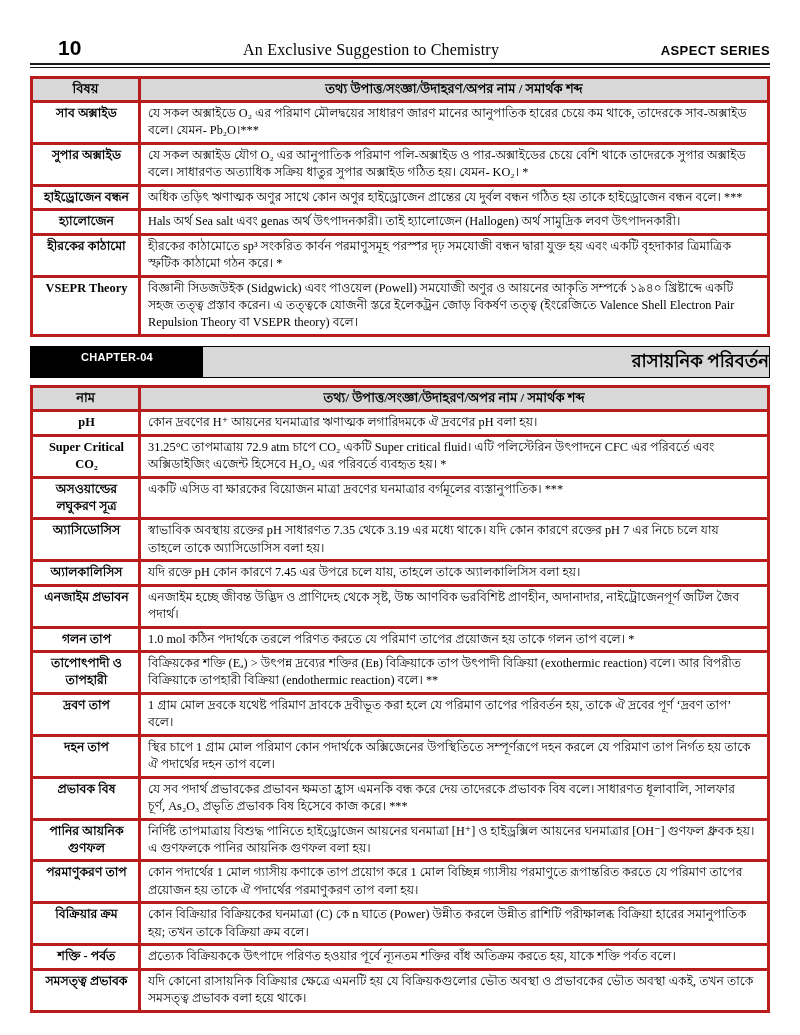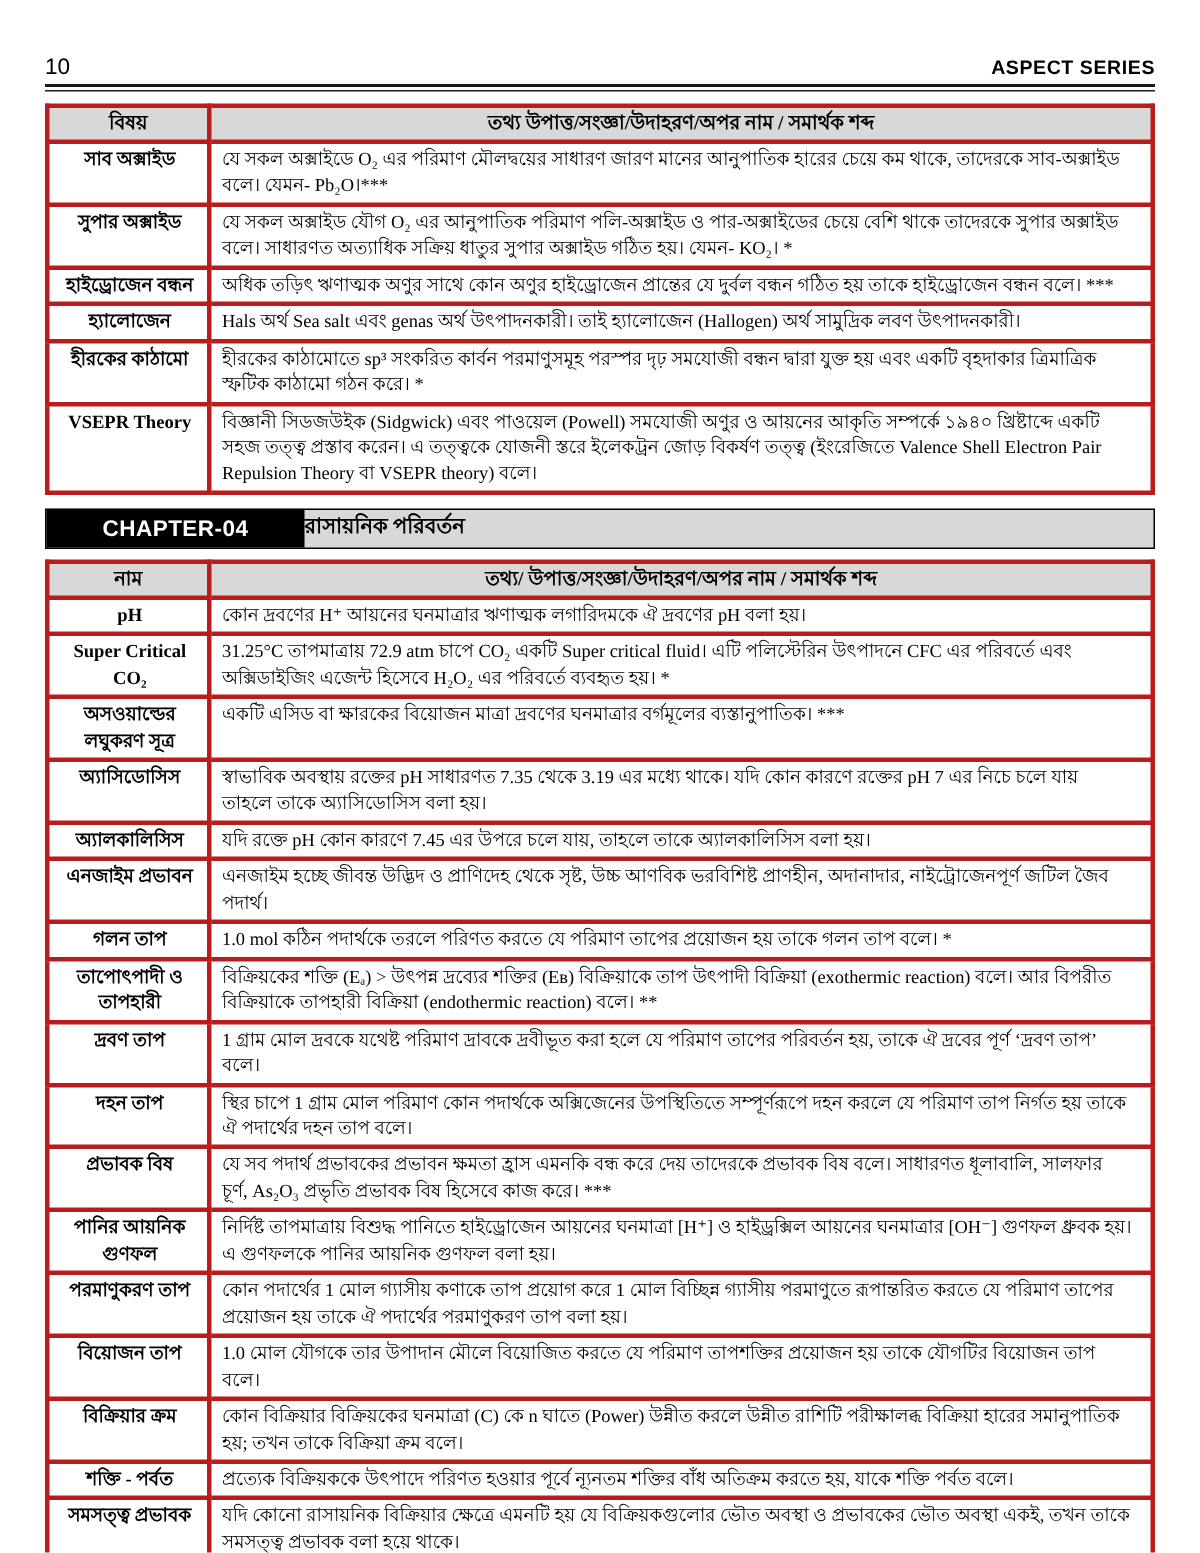--- a/index.html
+++ b/index.html
@@ -5,21 +5,21 @@
   html,body{margin:0;padding:0;background:#ffffff;}
   body{
     width:800px;height:1035px;overflow:hidden;color:#000;
     font-family:"Liberation Serif","DejaVu Serif",serif;
     -webkit-font-smoothing:antialiased;
   }
   .page{box-sizing:border-box;width:800px;padding:36px 30px 0 30px;}
 
   
   .runhead{display:flex;align-items:baseline;justify-content:space-between;}
-  .pagenum{font-family:"Liberation Sans","DejaVu Sans",sans-serif;font-weight:normal;font-size:15px;}
+  .pagenum{font-family:"Liberation Sans","DejaVu Sans",sans-serif;font-weight:bold;font-size:21px;margin-left:28px;}
   .booktitle{font-size:16px;letter-spacing:.2px;}
   .brand{font-family:"Liberation Sans","DejaVu Sans",sans-serif;font-weight:bold;font-size:13px;letter-spacing:.4px;}
   .rule-double{height:2px;border-top:2.5px solid #1a1a1a;border-bottom:1.2px solid #1a1a1a;margin:3px 0 8px 0;}
 
   
   table.vocab{width:100%;border-collapse:collapse;border:2px solid #000;table-layout:fixed;}
   table.vocab th,table.vocab td{border:3px solid #b91c1c;vertical-align:top;}
   table.vocab th{
     background:#d8d8d8;font-weight:bold;font-size:13px;padding:2px 4px;text-align:center;line-height:1.3;
   }
@@ -28,31 +28,32 @@
     width:97px;font-weight:bold;font-size:12.4px;line-height:1.4;padding:2px 3px 2px 5px;
     overflow-wrap:break-word;
     text-align:center;
   }
   td.desc{font-size:12.3px;line-height:1.42;padding:2px 12px 2px 7px;}
 
   
   .chapterbar{display:flex;align-items:stretch;margin:9px 0 7px 0;border:1.8px solid #000;background:#d8d8d8;}
   .chapterlabel{
     background:#000;color:#fff;font-family:"Liberation Sans","DejaVu Sans",sans-serif;
-    font-weight:bold;font-size:15px;letter-spacing:.3px;padding:4px 0;width:172px;text-align:center;flex:0 0 auto;
+    font-weight:bold;font-size:11px;letter-spacing:.3px;padding:4px 0;width:172px;text-align:center;flex:0 0 auto;
   }
-  .chaptertitle{flex:1;text-align:left;font-weight:bold;font-size:14px;padding:3px 0 4px 0;line-height:1.3;}
+  .chaptertitle{flex:1;text-align:right;font-weight:bold;font-size:18px;padding:3px 0 4px 0;line-height:1.3;}
 </style>
 </head>
 <body>
 
 <div class="page">
 
   <div class="runhead">
     <span class="pagenum">10</span>
+    <span class="booktitle">An Exclusive Suggestion to Chemistry</span>
     <span class="brand">ASPECT SERIES</span>
   </div>
   <div class="rule-double"></div>
 
   <table class="vocab">
     <thead>
       <tr>
         <th class="col-term">বিষয়</th>
         <th>তথ্য উপাত্ত/সংজ্ঞা/উদাহরণ/অপর নাম / সমার্থক শব্দ</th>
       </tr>
@@ -144,24 +145,20 @@
         </tr>
         <tr>
           <td class="term">পানির আয়নিক গুণফল</td>
           <td class="desc">নির্দিষ্ট তাপমাত্রায় বিশুদ্ধ পানিতে হাইড্রোজেন আয়নের ঘনমাত্রা [H⁺] ও হাইড্রক্সিল আয়নের ঘনমাত্রার [OH⁻] গুণফল ধ্রুবক হয়। এ গুণফলকে পানির আয়নিক গুণফল বলা হয়।</td>
         </tr>
         <tr>
           <td class="term">পরমাণুকরণ তাপ</td>
           <td class="desc">কোন পদার্থের 1 মোল গ্যাসীয় কণাকে তাপ প্রয়োগ করে 1 মোল বিচ্ছিন্ন গ্যাসীয় পরমাণুতে রূপান্তরিত করতে যে পরিমাণ তাপের প্রয়োজন হয় তাকে ঐ পদার্থের পরমাণুকরণ তাপ বলা হয়।</td>
         </tr>
         <tr>
-          <td class="term">বিয়োজন তাপ</td>
-          <td class="desc">1.0 মোল যৌগকে তার উপাদান মৌলে বিয়োজিত করতে যে পরিমাণ তাপশক্তির প্রয়োজন হয় তাকে যৌগটির বিয়োজন তাপ বলে।</td>
-        </tr>
-        <tr>
           <td class="term">বিক্রিয়ার ক্রম</td>
           <td class="desc">কোন বিক্রিয়ার বিক্রিয়কের ঘনমাত্রা (C) কে n ঘাতে (Power) উন্নীত করলে উন্নীত রাশিটি পরীক্ষালব্ধ বিক্রিয়া হারের সমানুপাতিক হয়; তখন তাকে বিক্রিয়া ক্রম বলে।</td>
         </tr>
         <tr>
           <td class="term">শক্তি - পর্বত</td>
           <td class="desc">প্রত্যেক বিক্রিয়ককে উৎপাদে পরিণত হওয়ার পূর্বে ন্যূনতম শক্তির বাঁধ অতিক্রম করতে হয়, যাকে শক্তি পর্বত বলে।</td>
         </tr>
         <tr>
           <td class="term">সমসত্ত্ব প্রভাবক</td>
           <td class="desc">যদি কোনো রাসায়নিক বিক্রিয়ার ক্ষেত্রে এমনটি হয় যে বিক্রিয়কগুলোর ভৌত অবস্থা ও প্রভাবকের ভৌত অবস্থা একই, তখন তাকে সমসত্ত্ব প্রভাবক বলা হয়ে থাকে।</td>

